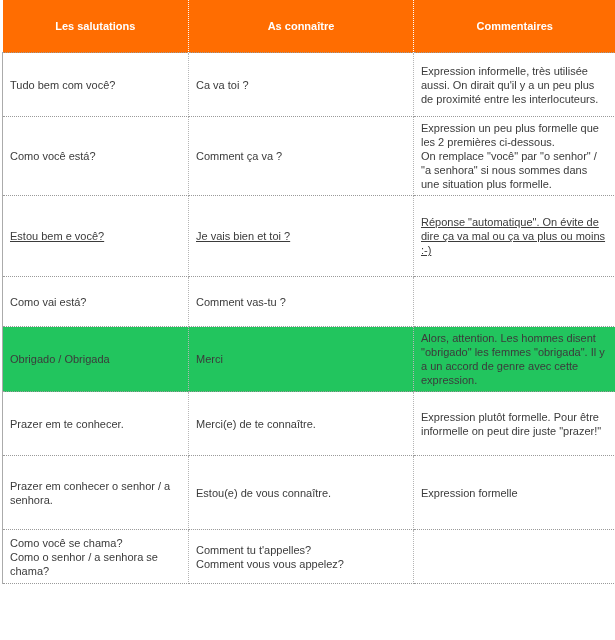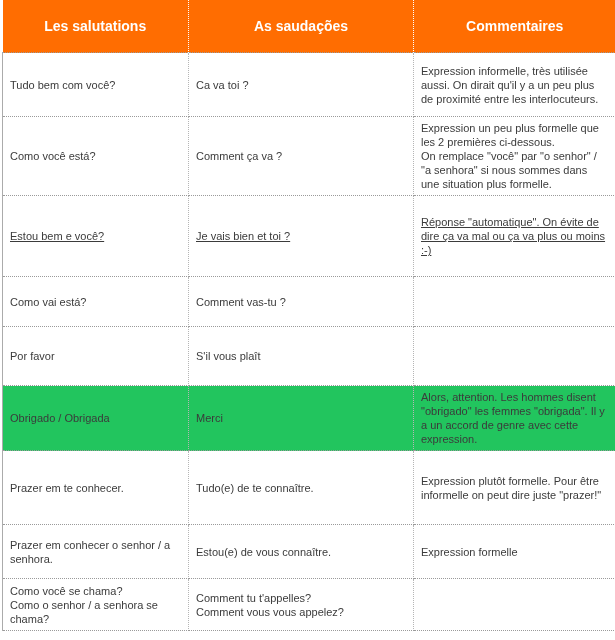--- a/index.html
+++ b/index.html
@@ -19,21 +19,21 @@
     color: #3b3b3b;
   }
   col.c1 { width: 186px; }
   col.c2 { width: 225px; }
   col.c3 { width: 202px; }
 
   thead th {
     background: #ff6d01;
     color: #ffffff;
     font-weight: bold;
-    font-size: 14px;
+    font-size: 11px;
     text-align: center;
     vertical-align: middle;
     height: 48px;
     padding: 2px 6px;
   }
   thead th:not(:last-child) {
     border-right: 1px dotted #ffffff;
   }
 
   tbody td {
@@ -75,21 +75,21 @@
 
 <table>
   <colgroup>
     <col class="c1">
       <col class="c2">
       <col class="c3">
   </colgroup>
   <thead>
     <tr>
       <th>Les salutations</th>
-      <th>As saudações</th>
+      <th>As connaître</th>
       <th>Commentaires</th>
     </tr>
   </thead>
   <tbody>
     <tr>
       <td>Tudo bem com você?</td>
       <td>Ca va toi ?</td>
       <td>Expression informelle, très utilisée aussi. On dirait qu'il y a un peu plus de proximité entre les interlocuteurs.</td>
     </tr>
     <tr>
@@ -101,33 +101,28 @@
     <tr>
       <td>Estou bem e você?</td>
       <td>Je vais bien et toi ?</td>
       <td>Réponse "automatique". On évite de dire ça va mal ou ça va plus ou moins :-)</td>
     </tr>
     <tr>
       <td>Como vai está?</td>
       <td>Comment vas-tu ?</td>
       <td></td>
     </tr>
-    <tr>
-      <td>Por favor</td>
-      <td>S'il vous plaît</td>
-      <td></td>
-    </tr>
     <tr class="highlighted">
       <td>Obrigado / Obrigada</td>
       <td>Merci</td>
       <td>Alors, attention. Les hommes disent "obrigado" les femmes "obrigada". Il y a un accord de genre avec cette expression.</td>
     </tr>
     <tr>
       <td>Prazer em te conhecer.</td>
-      <td>Tudo(e) de te connaître.</td>
+      <td>Merci(e) de te connaître.</td>
       <td>Expression plutôt formelle. Pour être informelle on peut dire juste "prazer!"</td>
     </tr>
     <tr>
       <td>Prazer em conhecer o senhor / a senhora.</td>
       <td>Estou(e) de vous connaître.</td>
       <td>Expression formelle</td>
     </tr>
     <tr>
       <td>Como você se chama?
 Como o senhor / a senhora se chama?</td>

